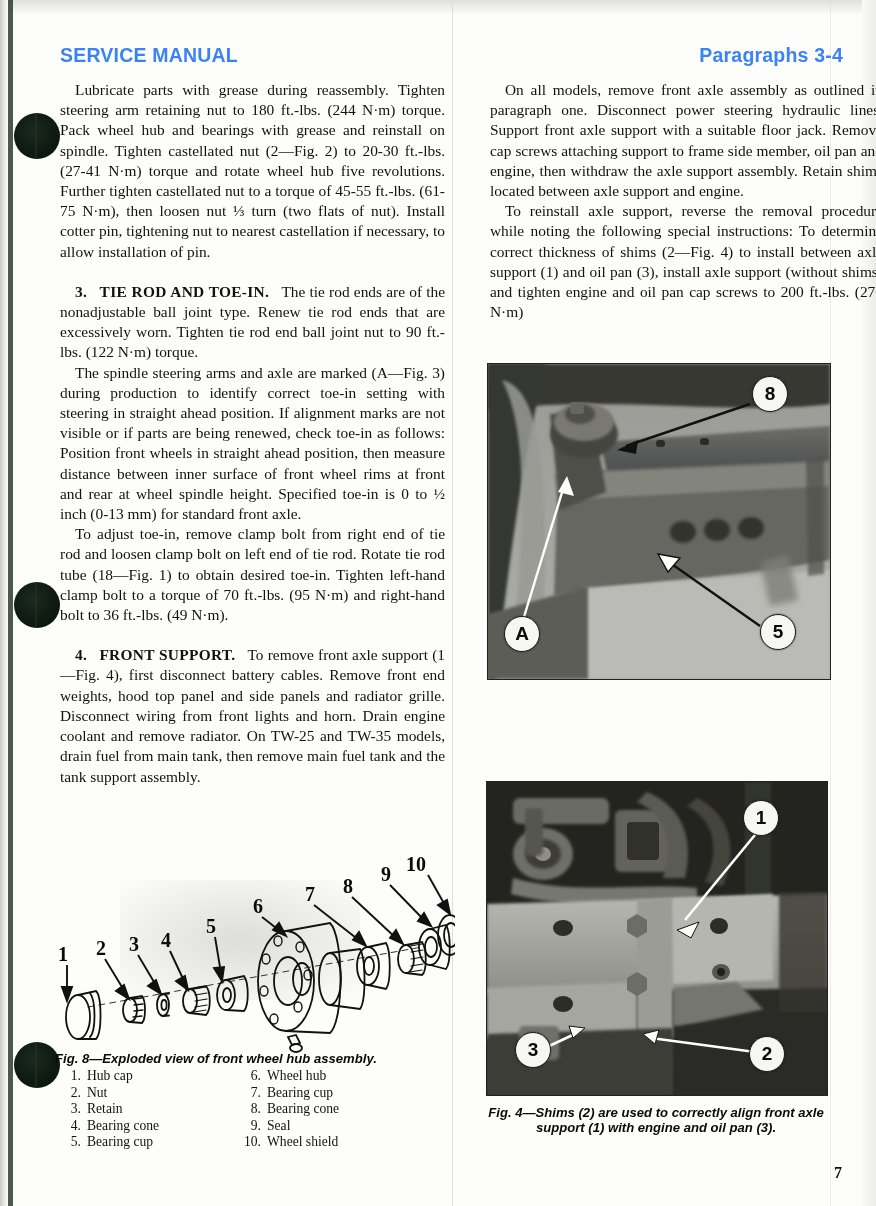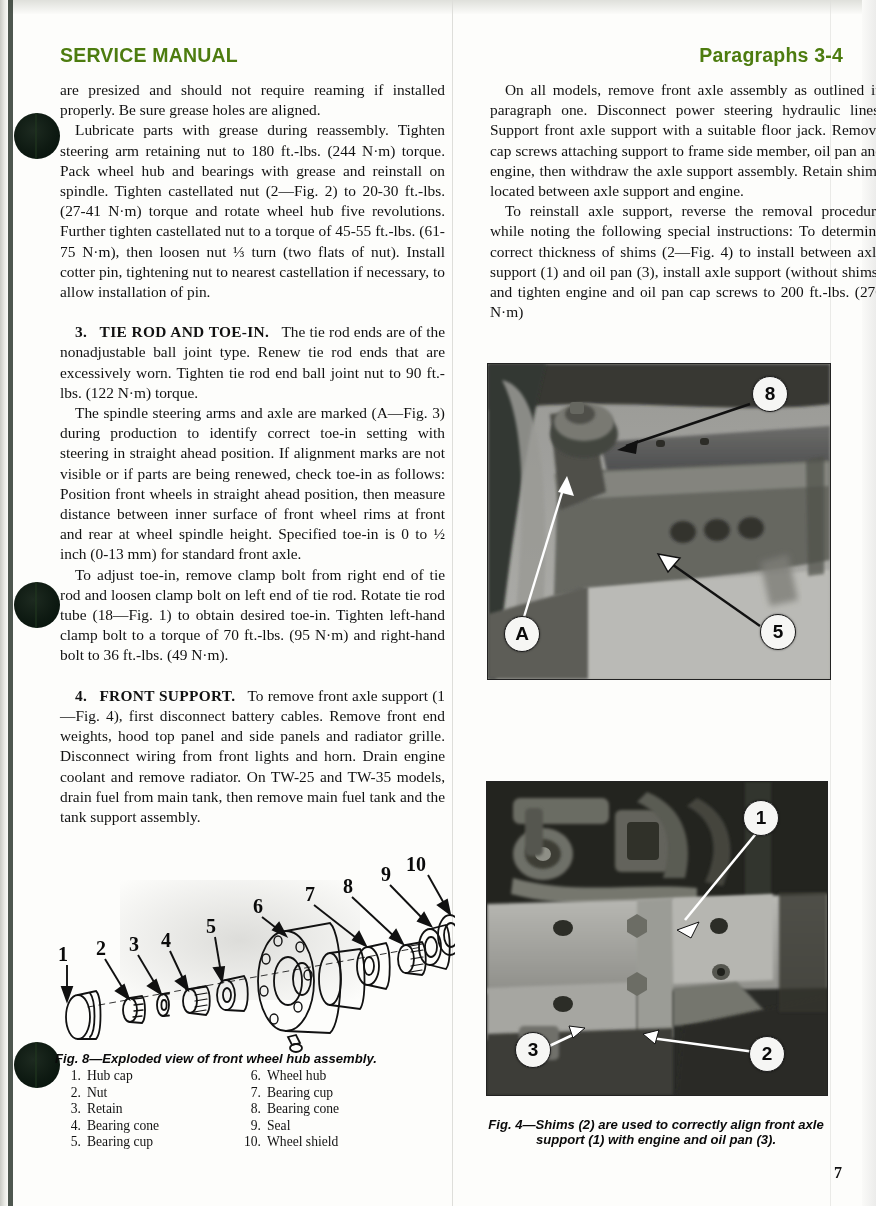--- a/index.html
+++ b/index.html
@@ -66,21 +66,21 @@
   }
 
   
   .hdr {
     position: absolute;
     top: 44px;
     font-family: "Liberation Sans", sans-serif;
     font-weight: bold;
     font-size: 19.5px;
     letter-spacing: .2px;
-    color: #4d7c0f;
+    color: #3b82f6;
   }
   #hdr-left { left: 60px; }
   #hdr-right { right: 33px; }
 
   
   .col {
     position: absolute;
     top: 80px;
     font-size: 15.4px;
     line-height: 20.2px;
@@ -196,21 +196,20 @@
   <div class="punch" style="left:14px; top:113px;"></div>
   <div class="punch" style="left:14px; top:582px;"></div>
   <div class="punch" style="left:14px; top:1042px;"></div>
 
   <div class="smudge" style="left:120px; top:880px; width:240px; height:120px;"></div>
 
   <div class="hdr" id="hdr-left">SERVICE MANUAL</div>
   <div class="hdr" id="hdr-right">Paragraphs 3-4</div>
 
   <div class="col" id="col-left">
-    <p>are presized and should not require reaming if installed properly. Be sure grease holes are aligned.</p>
     <p class="ind">Lubricate parts with grease during reassembly. Tighten steering arm retaining nut to 180 ft.-lbs. (244 N·m) torque. Pack wheel hub and bearings with grease and reinstall on spindle. Tighten castellated nut (2—Fig. 2) to 20-30 ft.-lbs. (27-41 N·m) torque and rotate wheel hub five revolutions. Further tighten castellated nut to a torque of 45-55 ft.-lbs. (61-75 N·m), then loosen nut ⅓ turn (two flats of nut). Install cotter pin, tightening nut to nearest castellation if necessary, to allow installation of pin.</p>
 
     <p class="gap ind">
       <span class="sec-num">3.</span>
       <span>&nbsp;</span>
       <span class="sec-title">TIE ROD AND TOE-IN.</span>
       <span>&nbsp;</span>
       <span class="run">The tie rod ends are of the nonadjustable ball joint type. Renew tie rod ends that are excessively worn. Tighten tie rod end ball joint nut to 90 ft.-lbs. (122 N·m) torque.</span>
     </p>
 
@@ -364,21 +363,21 @@
         <polygon points="98,246 82,244 86,256" fill="#fff" stroke="#111" stroke-width="1"></polygon>
         <g stroke="#fff" stroke-width="2.6" fill="none">
           <line x1="268" y1="270" x2="164" y2="256"></line>
         </g>
         <polygon points="156,252 172,248 168,262" fill="#fff" stroke="#111" stroke-width="1"></polygon>
       </svg>
       <div class="badge" style="left:256px; top:18px;">1</div>
       <div class="badge" style="left:28px;  top:250px;">3</div>
       <div class="badge" style="left:262px; top:254px;">2</div>
     </div>
-    <div class="cap" style="width:392px; margin-left:-26px; margin-top:21px;">
+    <div class="cap" style="width:392px; margin-left:-26px; margin-top:9px;">
       <div>Fig. 4—Shims (2) are used to correctly align front axle</div>
       <div>support (1) with engine and oil pan (3).</div>
     </div>
   </div>
 
   <div id="fig2-art">
     <svg width="425" height="200" viewBox="0 0 425 200">
       <g fill="none" stroke="#111" stroke-width="1.8" stroke-linecap="round">
 
         <line x1="58" y1="152" x2="392" y2="92" stroke="#333" stroke-width="1" stroke-dasharray="6 5"></line>

